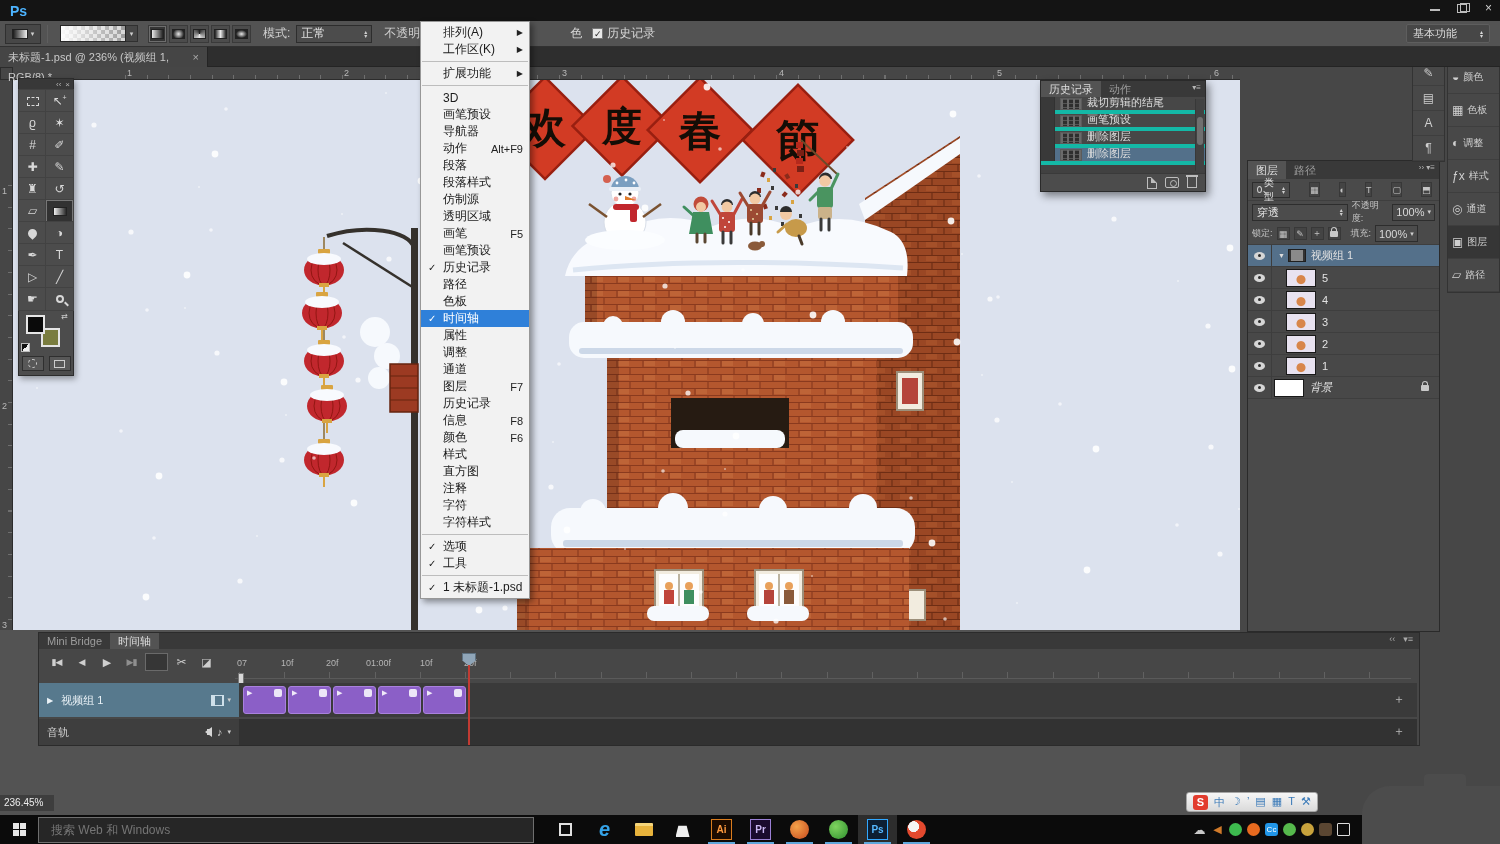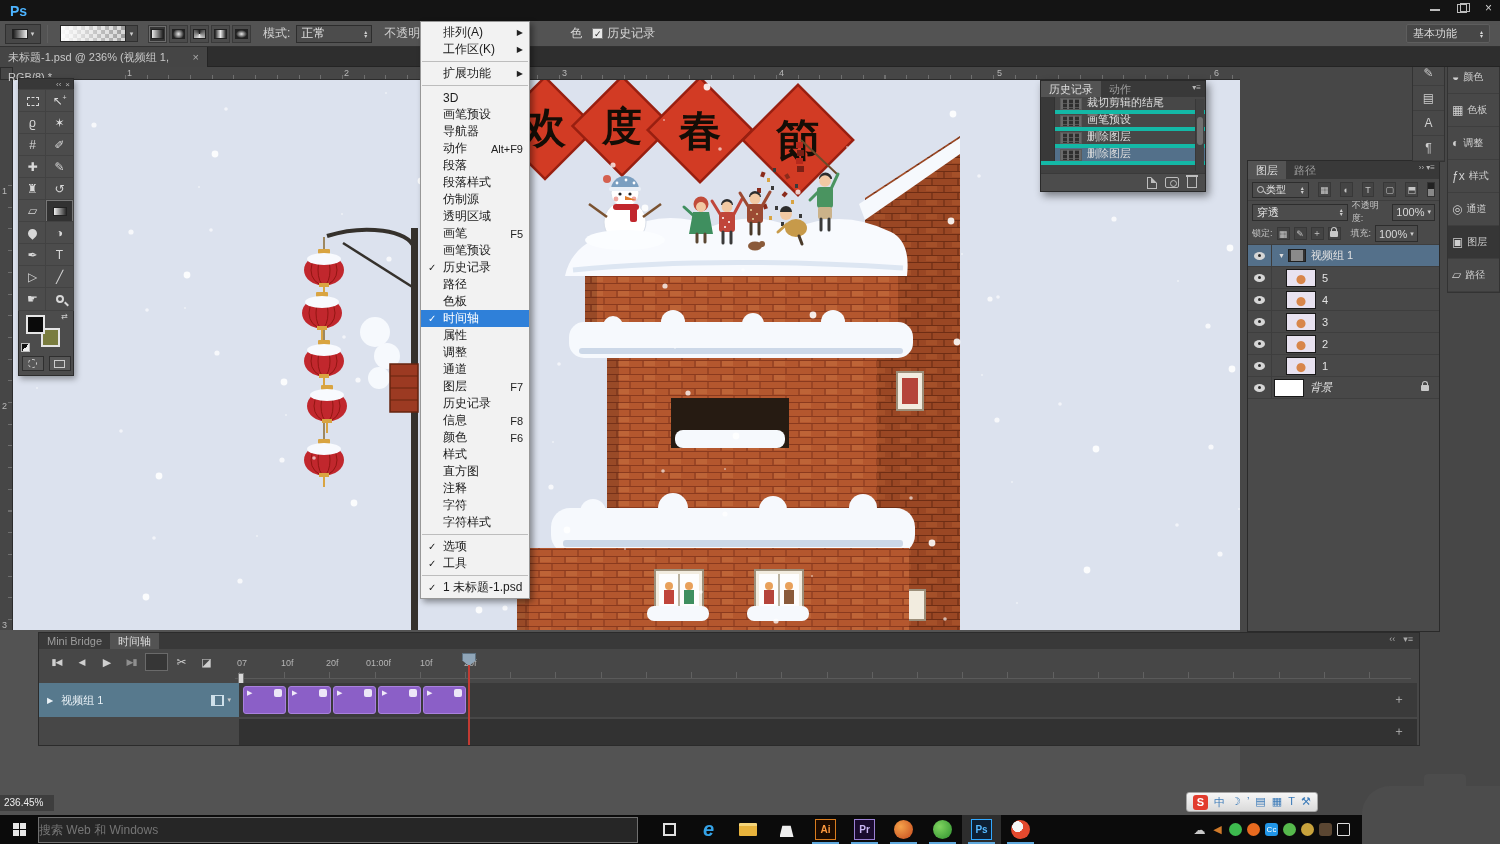--- a/index.html
+++ b/index.html
@@ -148,21 +148,21 @@
 .ic-new-doc-from-state::after{content:"";position:absolute;right:-1px;top:-1px;border:3px solid #4c4c4c;border-left-color:#bdbdbd;border-bottom-color:#bdbdbd}
 .ic-delete-state-trash{width:10px;height:11px;border-top:none}
 .ic-delete-state-trash::before{content:"";position:absolute;left:-2px;top:-2px;width:12px;height:2px;background:#bdbdbd}
 
 
 #dock-bg{position:absolute;left:1240px;top:47px;width:260px;height:768px;background:#474747;z-index:2}
 #layers{position:absolute;left:1247px;top:160px;width:193px;height:472px;background:#4a4a4a;
   border:1px solid #2a2a2a;z-index:3;font-size:11px;color:#d8d8d8}
 .lp-head{height:18px;background:#393939;display:flex;align-items:stretch}
 .lp-head .p-tab{line-height:18px}
-#lp-filter{height:22px;display:flex;align-items:center;padding:0 4px;gap:9px;border-bottom:1px solid #3e3e3e}
+#lp-filter{height:22px;display:flex;align-items:center;padding:0 4px;gap:19px;border-bottom:1px solid #3e3e3e}
 #filter-combo{width:66px;height:16px;font-size:10px}
 .srch{width:7px;height:7px;border:1px solid #ccc;border-radius:50%;position:relative;margin-right:2px}
 .srch::after{content:"";position:absolute;left:5px;top:5px;width:4px;height:1px;background:#ccc;transform:rotate(45deg)}
 .f-btn{width:15px;height:15px;background:#444;border:1px solid #383838;color:#c5c5c5;font-size:9px;
   display:flex;align-items:center;justify-content:center}
 .f-tog{margin-left:auto;width:9px;height:15px;background:linear-gradient(#222 50%,#888 50%);border:1px solid #333}
 #lp-blend{height:22px;display:flex;align-items:center;padding:0 4px;gap:4px}
 #blend-combo{width:100px;height:17px}
 .spin{height:17px;background:#4c4c4c;border:1px solid #2d2d2d;display:flex;align-items:center;padding:0 3px;gap:3px}
 #lp-lock{height:22px;display:flex;align-items:center;padding:0 4px;gap:4px;border-bottom:1px solid #3e3e3e}
@@ -244,22 +244,22 @@
 #sogou{position:absolute;left:1186px;top:792px;height:20px;display:flex;align-items:center;gap:6px;
   background:linear-gradient(#f6f6f6,#dadada);border:1px solid #a5a5a5;border-radius:3px;padding:0 6px;z-index:25}
 #sg-logo{width:15px;height:15px;background:#e23c2e;color:#fff;border-radius:3px;font-size:11px;font-weight:bold;
   display:flex;align-items:center;justify-content:center}
 .sg-i{color:#3a7ab8;font-size:11px}
 #taskbar{position:absolute;left:0;top:815px;width:1500px;height:29px;background:#0b0b0b;display:flex;
   align-items:center;z-index:20}
 #tb-start{width:38px;height:29px;display:flex;align-items:center;justify-content:center}
 #win-logo{width:13px;height:13px;display:grid;grid-template-columns:6px 6px;grid-template-rows:6px 6px;gap:1px}
 #win-logo i{background:#e8e8e8}
-#tb-search{width:600px;height:26px;background:#262626;border:1px solid #6f6f6f;color:#9c9c9c;font-size:12px;
-  font-family:inherit}
+#tb-search{width:496px;height:26px;background:#262626;border:1px solid #6f6f6f;color:#9c9c9c;font-size:12px;
+  padding-left:12px;font-family:inherit}
 #tb-apps{display:flex;margin-left:12px}
 .tb-app{width:39px;height:29px;display:flex;align-items:center;justify-content:center;position:relative}
 .tb-app.running::after{content:"";position:absolute;left:6px;bottom:0;width:27px;height:2px;background:#5fa8dc}
 .tb-app.active{background:#2d2d2d}
 .app-i{display:flex;align-items:center;justify-content:center;font-size:10px;font-weight:bold}
 .ic-task-view .app-i{width:13px;height:13px;border:2px solid #e0e0e0}
 .ic-edge .app-i{color:#35a3e8;font-size:20px;font-style:italic;font-weight:bold}
 .ic-file-explorer .app-i{width:18px;height:13px;background:#e8b33c;border-top:3px solid #f5d57a;border-radius:1px}
 .ic-windows-store .app-i{width:14px;height:15px;background:#eee;clip-path:polygon(20% 25%,80% 25%,100% 100%,0 100%)}
 .ic-illustrator .app-i{width:21px;height:21px;background:#1c0b00;border:1px solid #d97c1e;color:#ff9a3e}
@@ -1249,20 +1249,28 @@
       </div>
         <div class="clip">
         <span class="c-play">▶</span>
         <span class="c-chip"></span>
       </div>
         <div class="clip">
         <span class="c-play">▶</span>
         <span class="c-chip"></span>
       </div>
       </div>
+    <div id="a-label">
+      <span>音轨</span>
+      <span class="ri">
+          <span class="css-speaker"></span>
+          <span>♪</span>
+          <span class="caret">▾</span>
+        </span>
+    </div>
     <div id="a-lane"></div>
     <span class="plus-btn" id="plus-v">＋</span>
     <span class="plus-btn" id="plus-a">＋</span>
   </div>
 
   <div id="status-zoom">236.45%</div>
 
   <div id="sogou">
     <span id="sg-logo">S</span>
     <span style="display:flex;gap:6px">

